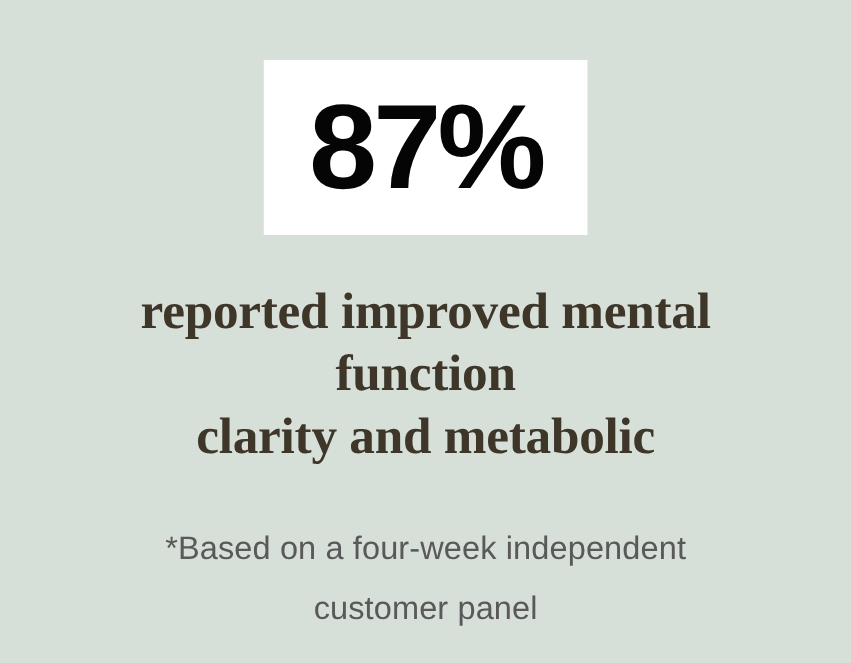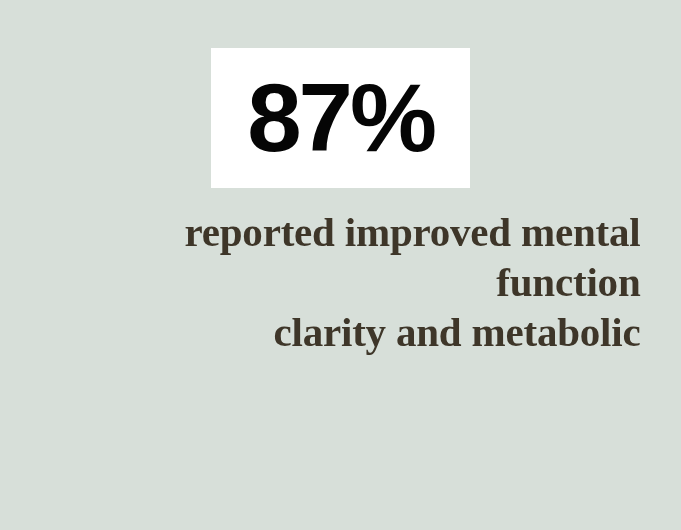--- a/index.html
+++ b/index.html
@@ -17,20 +17,21 @@
   }
 
   #stat-block {
     width: 681px;
     height: 530px;
     box-sizing: border-box;
     display: flex;
     flex-direction: column;
     align-items: center;
     background: #D7DFD9;
+    gap: 16px;
   }
 
   
   #stat-card {
     width: 259px;
     height: 140px;
     margin-top: 48px;
     background: #FFFFFF;
     display: flex;
     align-items: center;
@@ -69,31 +70,35 @@
     width: 560px;
     text-align: center;
     font-family: "Liberation Sans", sans-serif;
     font-weight: 400;
     font-size: 26px;
     line-height: 48px;
     letter-spacing: 0.1px;
     color: #595959;
   }
 
-  .line { display: block; text-align: right; }
+  .line { display: block; }
 </style>
 </head>
 <body>
 
 <div id="stat-block">
 
   <div id="stat-card">
     <span id="stat-value">87%</span>
   </div>
 
   <div id="headline">
     <span class="line">reported improved mental</span>
     <span class="line">function</span>
     <span class="line">clarity and metabolic</span>
   </div>
 
+  <div id="footnote">
+    <span class="line">*Based on a four-week independent</span>
+    <span class="line">customer panel</span>
+  </div>
 
 </div>
 
 </body></html>

